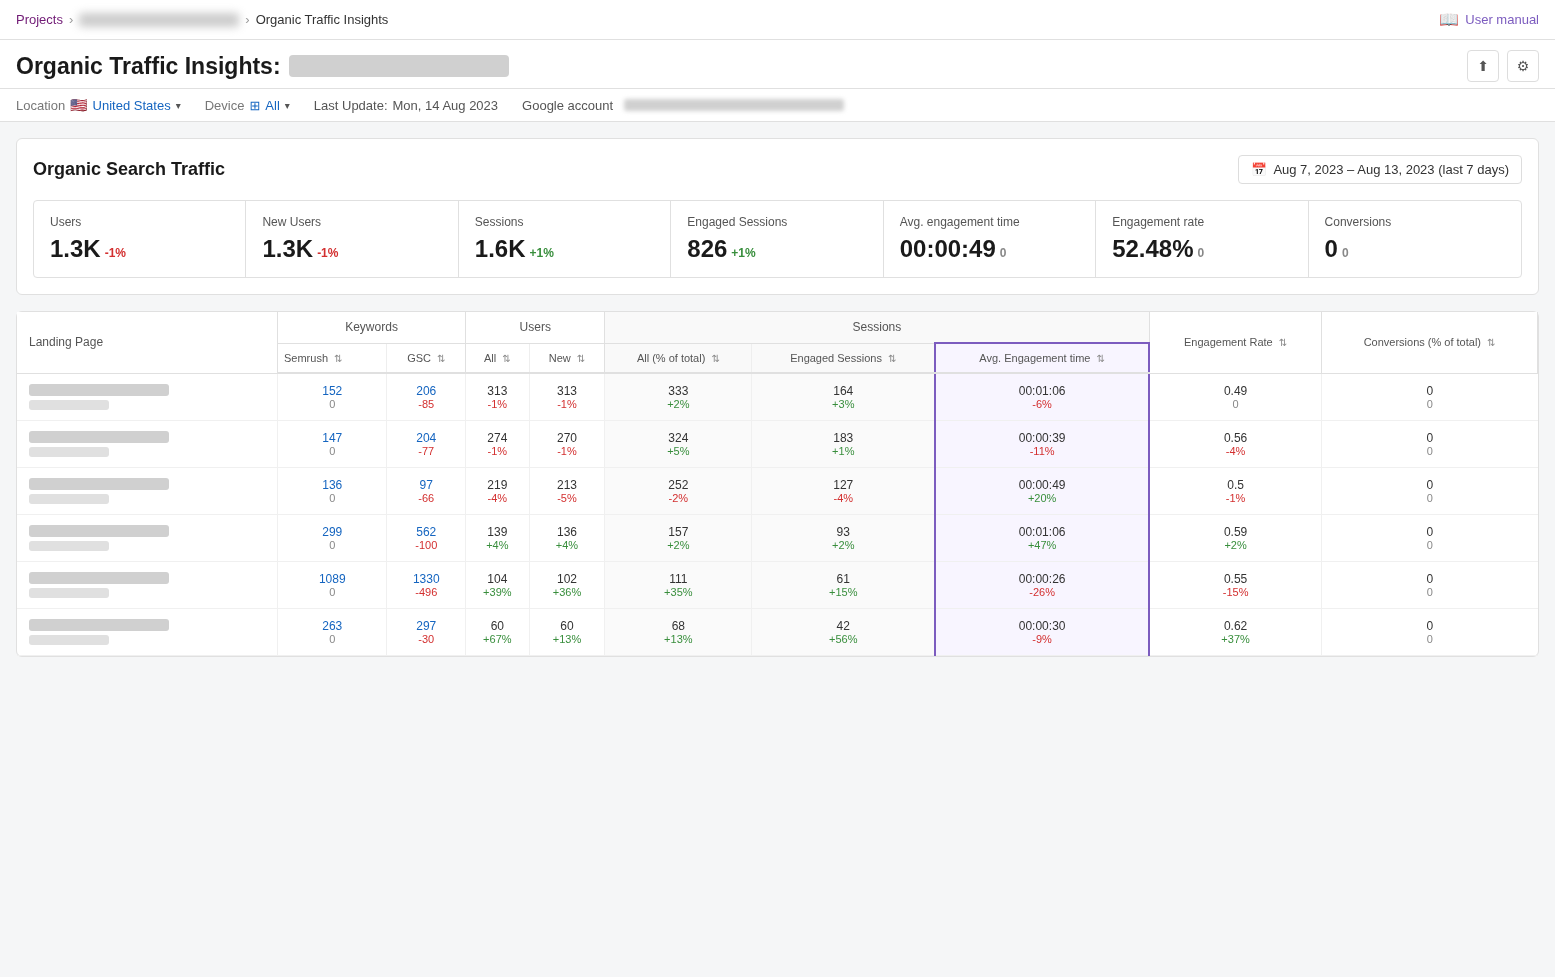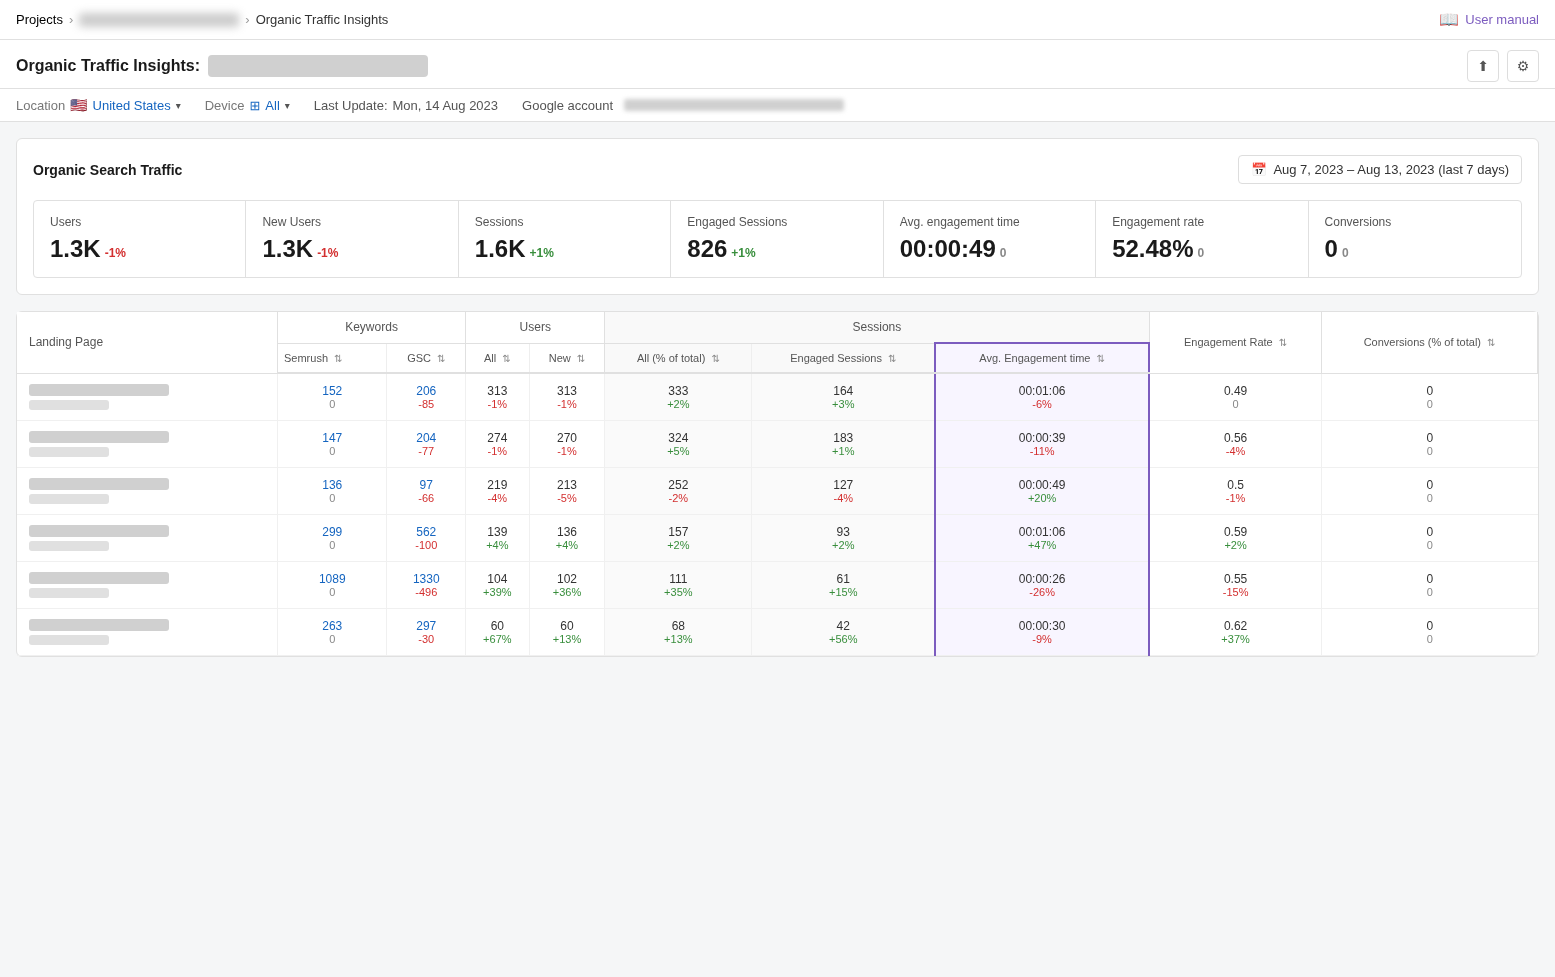--- a/index.html
+++ b/index.html
@@ -13,21 +13,21 @@
     .breadcrumb { display: flex; align-items: center; gap: 6px; font-size: 13px; color: #555; }
     .breadcrumb-sep { color: #999; }
     .breadcrumb-current { color: #333; font-weight: 500; }
     .user-manual { display: flex; align-items: center; gap: 6px; color: #7c5cbf; font-size: 13px; cursor: pointer; }
 
     .page-header {
       background: #fff; padding: 10px 16px 6px 16px;
       border-bottom: 1px solid #e0e0e0;
       display: flex; align-items: center; justify-content: space-between;
     }
-    .page-title { font-size: 16px; font-weight: 700; color: #1a1a1a; display: flex; align-items: center; gap: 8px; }
+    .page-title { font-size: 23px; font-weight: 700; color: #1a1a1a; display: flex; align-items: center; gap: 8px; }
     .page-title-blurred { width: 220px; height: 22px; background: #d0d0d0; border-radius: 4px; display: inline-block; vertical-align: middle; }
     .header-actions { display: flex; gap: 8px; }
     .icon-btn {
       width: 32px; height: 32px; border: 1px solid #ddd; border-radius: 4px;
       background: #fff; cursor: pointer; display: flex; align-items: center; justify-content: center;
       font-size: 14px; color: #555;
     }
 
     .filters-bar {
       background: #fff; padding: 8px 16px; border-bottom: 1px solid #e0e0e0;
@@ -41,21 +41,21 @@
 
     .main-content { padding: 16px; }
 
     .section-card {
       background: #fff; border: 1px solid #e0e0e0; border-radius: 6px;
       margin-bottom: 16px; padding: 16px;
     }
     .section-header {
       display: flex; align-items: center; justify-content: space-between; margin-bottom: 16px;
     }
-    .section-title { font-size: 14px; font-weight: 700; color: #1a1a1a; }
+    .section-title { font-size: 18px; font-weight: 700; color: #1a1a1a; }
 
     .date-picker-btn {
       display: flex; align-items: center; gap: 6px;
       border: 1px solid #ddd; border-radius: 4px; padding: 6px 12px;
       background: #fff; cursor: pointer; font-size: 13px; color: #333;
     }
 
     .metrics-grid {
       display: grid; grid-template-columns: repeat(7, 1fr);
       border: 1px solid #e0e0e0; border-radius: 4px; overflow: hidden;
@@ -103,21 +103,21 @@
     .val-change.red { color: #d32f2f; }
     .val-change.green { color: #388e3c; }
     .val-change.gray { color: #888; }
     .val-blue { color: #1565c0; font-weight: 500; }
   </style>
 </head>
 <body>
 
 <div class="top-bar">
   <div class="breadcrumb">
-    <span style="color:#000000;cursor:pointer;">Projects</span>
+    <span style="color:#701a75;cursor:pointer;">Projects</span>
     <span class="breadcrumb-sep">›</span>
     <span style="color:#999;filter:blur(4px);width:160px;display:inline-block;overflow:hidden;height:14px;background:#ccc;border-radius:3px;"></span>
     <span class="breadcrumb-sep">›</span>
     <span class="breadcrumb-current">Organic Traffic Insights</span>
   </div>
   <div class="user-manual">
     <span style="font-size:16px;">📖</span>
     <span>User manual</span>
   </div>
 </div>

